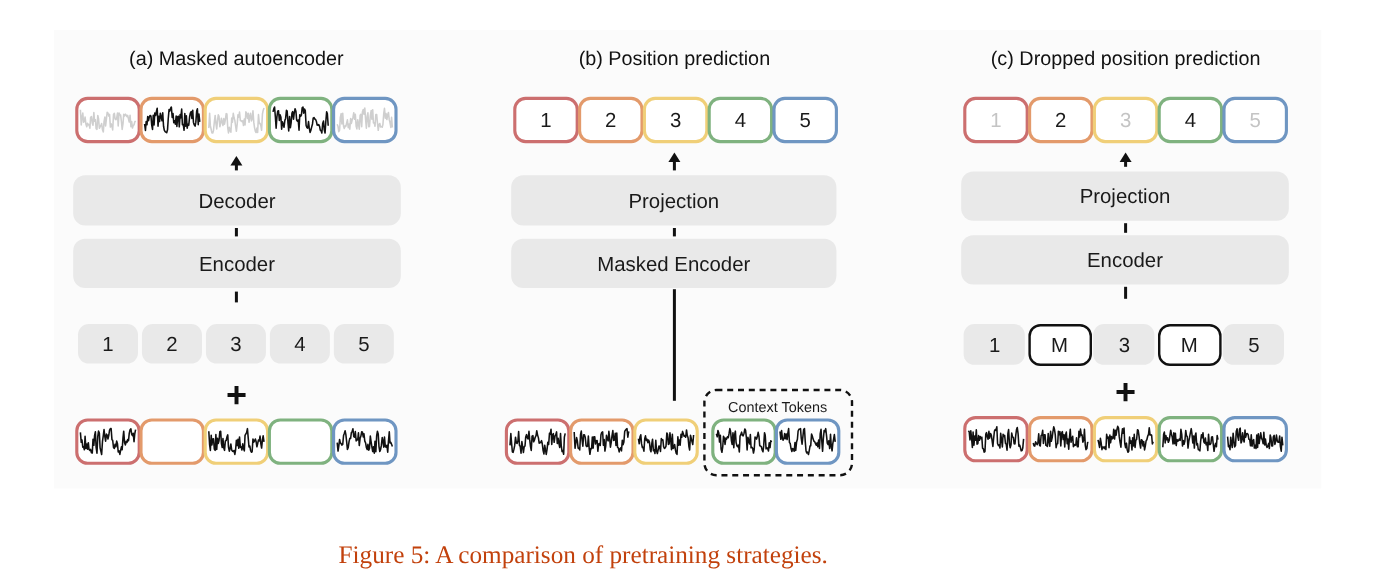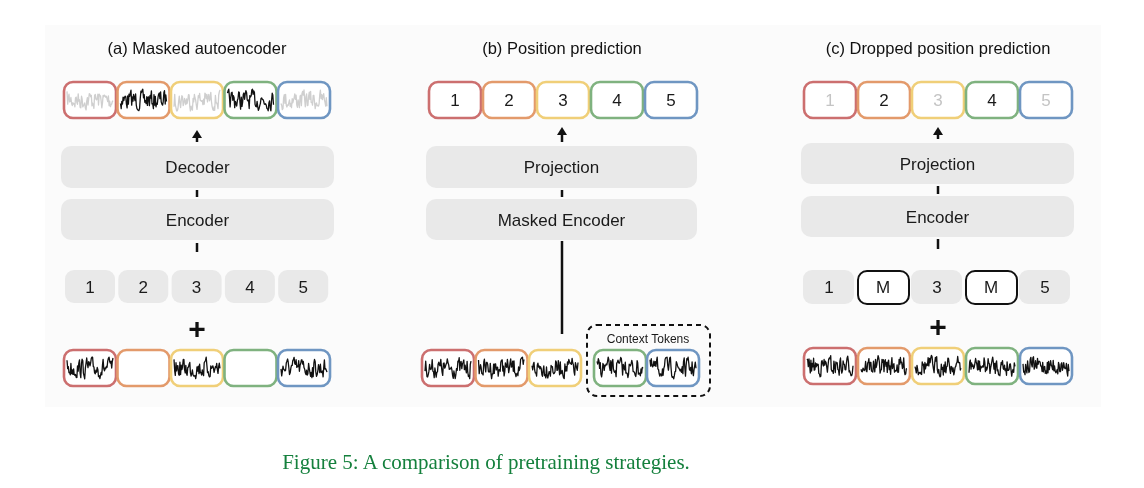--- a/index.html
+++ b/index.html
@@ -6,21 +6,21 @@
   body { width: 1144px; height: 488px; position: relative; overflow: hidden; }
   #fig { position: absolute; left: 0; top: 0; }
   .panel-bg { fill: #fbfbfb; }
   .title { font-family: "Liberation Sans", "DejaVu Sans", sans-serif; font-size: 16.5px; fill: #111; }
   .blk { fill: #e9e9e9; }
   .blk-text { font-family: "Liberation Sans", "DejaVu Sans", sans-serif; font-size: 17px; fill: #1a1a1a; }
   .tok-text { font-family: "Liberation Sans", "DejaVu Sans", sans-serif; font-size: 17px; fill: #1a1a1a; }
   .tok-text.faded { fill: #c4c4c4; }
   .ctx-text { font-family: "Liberation Sans", "DejaVu Sans", sans-serif; font-size: 12px; fill: #1a1a1a; }
   .caption { position: absolute; left: 0; width: 972px; top: 450px; text-align: center;
-             font-family: "Liberation Serif", "DejaVu Serif", serif; font-size: 21px; color: #15803d; }
+             font-family: "Liberation Serif", "DejaVu Serif", serif; font-size: 21px; color: #c2410c; }
   .conn { stroke: #111; stroke-width: 2.5; }
   .plus { font-family: "Liberation Sans", "DejaVu Sans", sans-serif; font-size: 30px; font-weight: bold; fill: #111; }
 </style>
 </head>
 <body>
 
 <svg id="fig" width="1144" height="440" viewBox="0 0 1144 440">
   <rect class="panel-bg" x="45" y="25" width="1056" height="382"></rect>
 
   <text class="title" x="197" y="54" text-anchor="middle">(a) Masked autoencoder</text>

